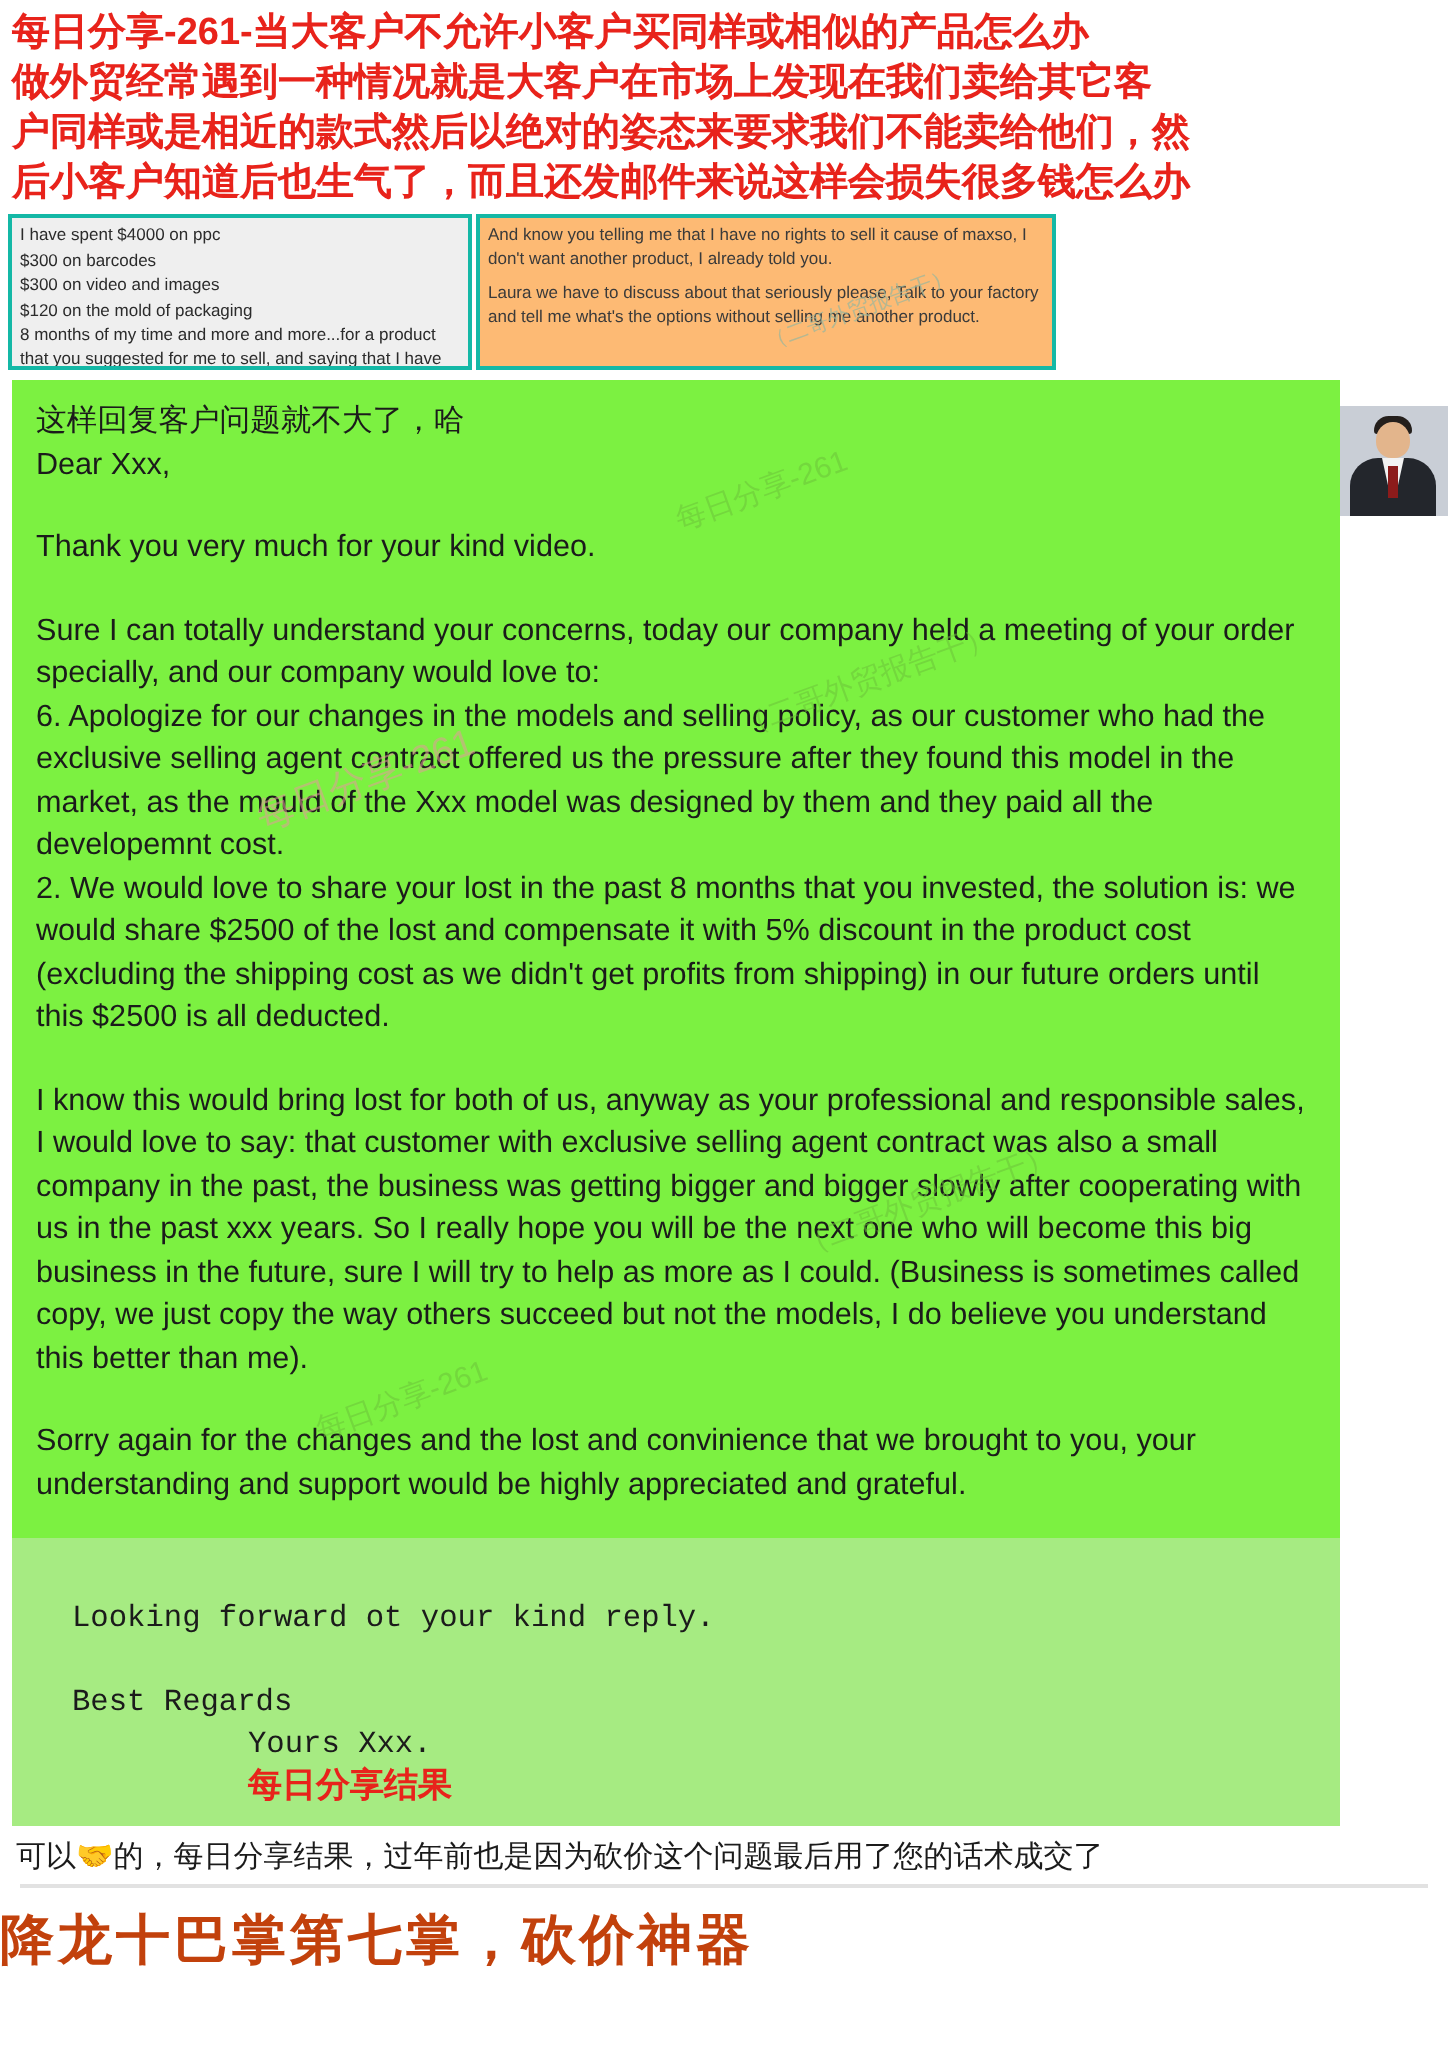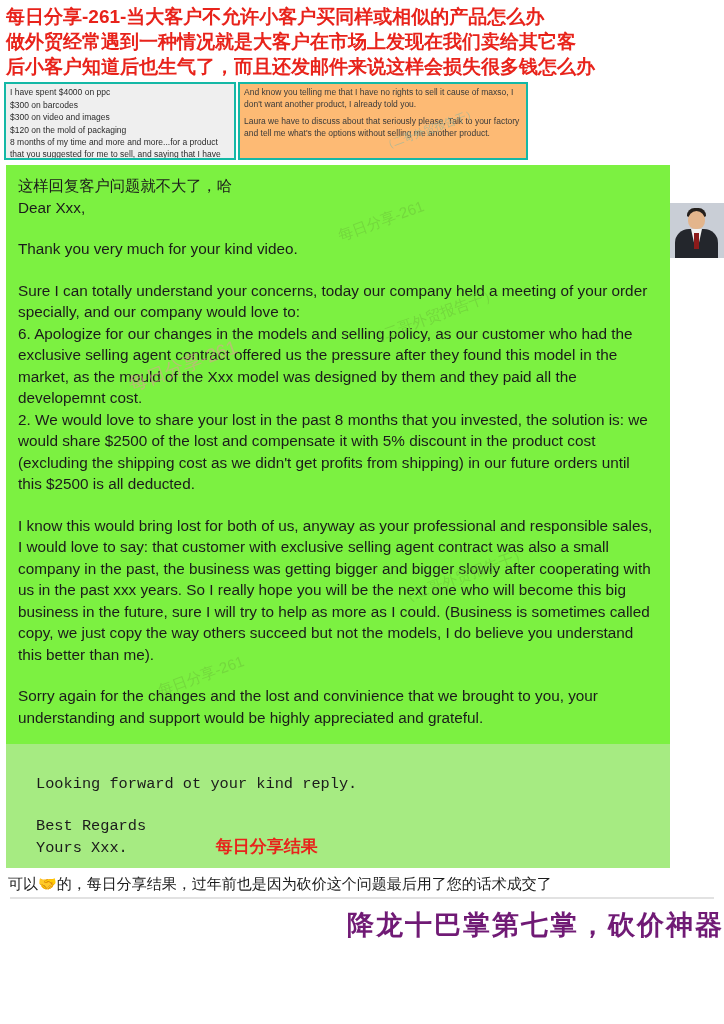--- a/index.html
+++ b/index.html
@@ -101,20 +101,21 @@
   .letter .tail .spacer { height: 20px; }
   .result-note {
     color: #e8231b;
     font-weight: bold;
     font-size: 17px;
     margin-left: 88px;
   }
   .sign-row {
     display: flex;
     align-items: baseline;
+    flex-direction: column;
   }
   
   .avatar {
     position: absolute;
     right: 0px;
     top: 203px;
     width: 55px;
     height: 55px;
     background: #c9ced6;
     overflow: hidden;
@@ -168,40 +169,41 @@
   .chatline {
     margin: 5px 0 0 8px;
     font-size: 15px;
     color: #1b1b1b;
     line-height: 22px;
   }
   .emoji { font-size: 15px; }
   
   .footer {
     margin-top: 8px;
-    text-align: right;
-    color: #701a75;
+    text-align: left;
+    color: #c2410c;
     font-weight: bold;
     font-size: 27px;
     letter-spacing: 2px;
   }
   .footer-rule {
     height: 2px;
     background: #e2e2e2;
     margin: 2px 10px 6px 10px;
   }
 </style>
 </head>
 <body>
 
 <div class="page">
 
   <div class="header">
     <div class="header-line l1">每日分享-261-当大客户不允许小客户买同样或相似的产品怎么办</div>
     <div class="header-line">做外贸经常遇到一种情况就是大客户在市场上发现在我们卖给其它客</div>
+    <div class="header-line">户同样或是相近的款式然后以绝对的姿态来要求我们不能卖给他们，然</div>
     <div class="header-line">后小客户知道后也生气了，而且还发邮件来说这样会损失很多钱怎么办</div>
   </div>
 
   <div class="strip">
     <div class="shot left">
       <p>I have spent $4000 on ppc</p>
       <p>$300 on barcodes</p>
       <p>$300 on video and images</p>
       <p>$120 on the mold of packaging</p>
       <p>8 months of my time and more and more...for a product that you suggested for me to sell, and saying that I have all rights to sell it on my market</p>

